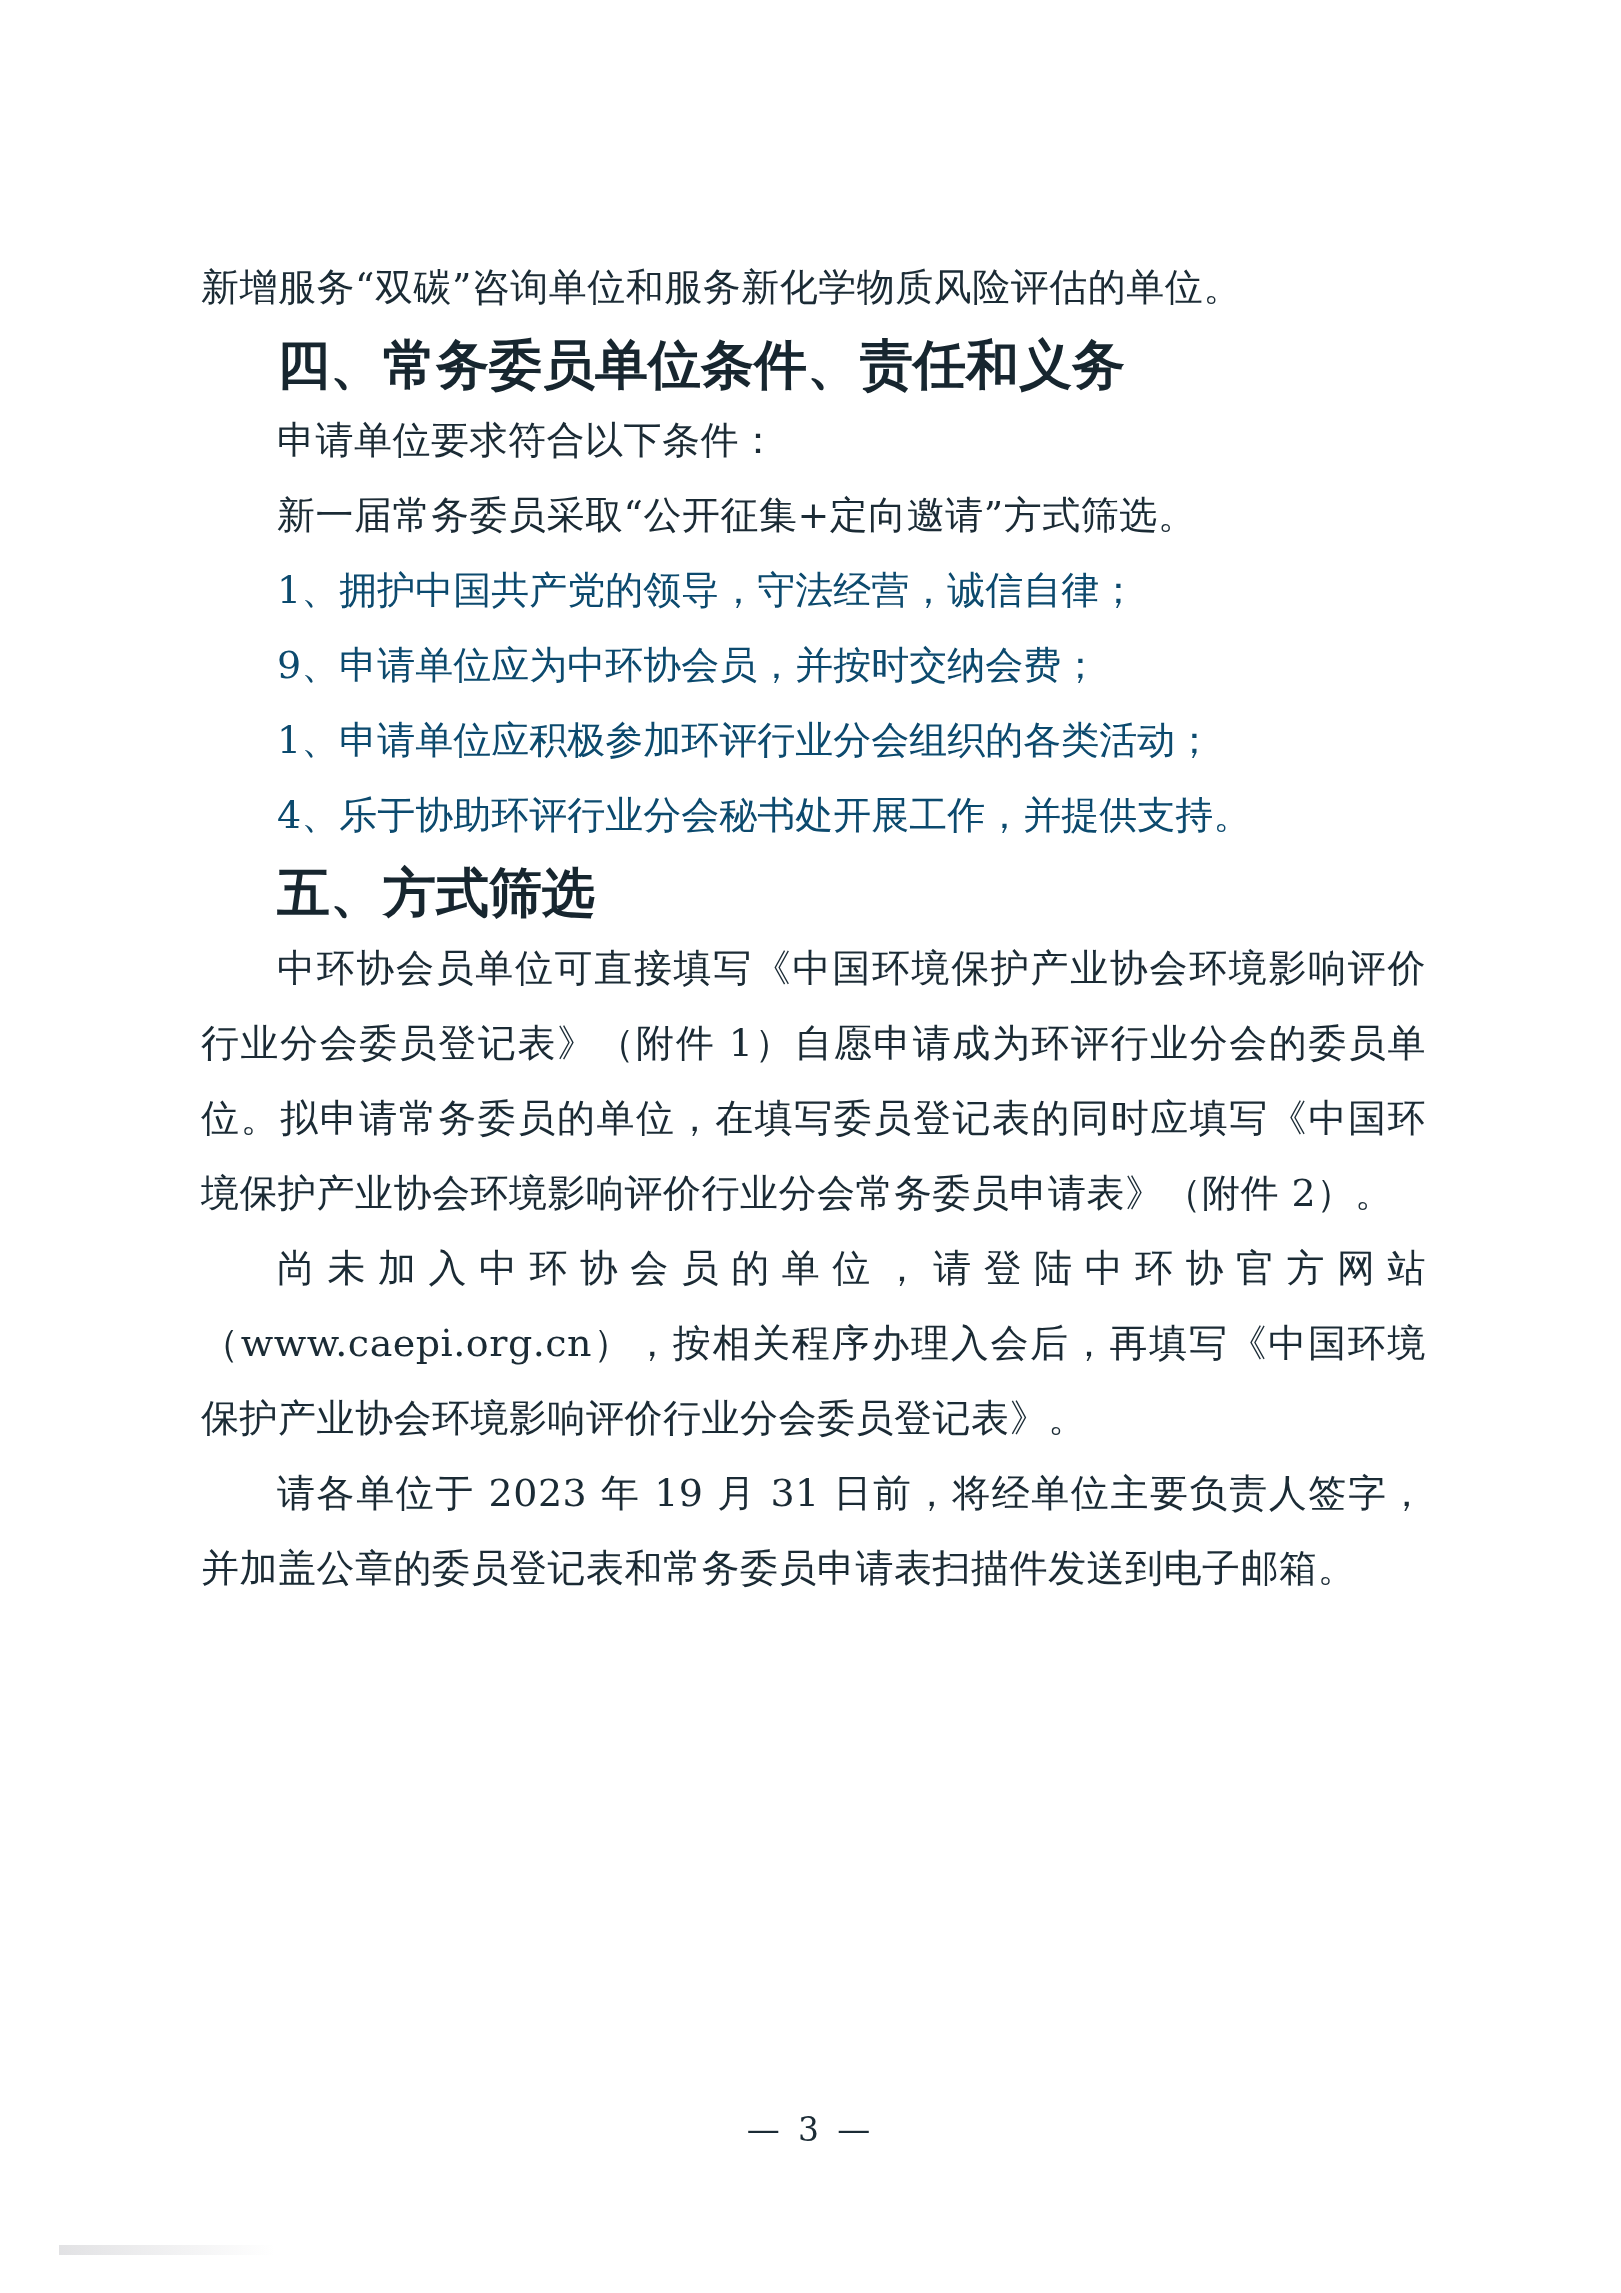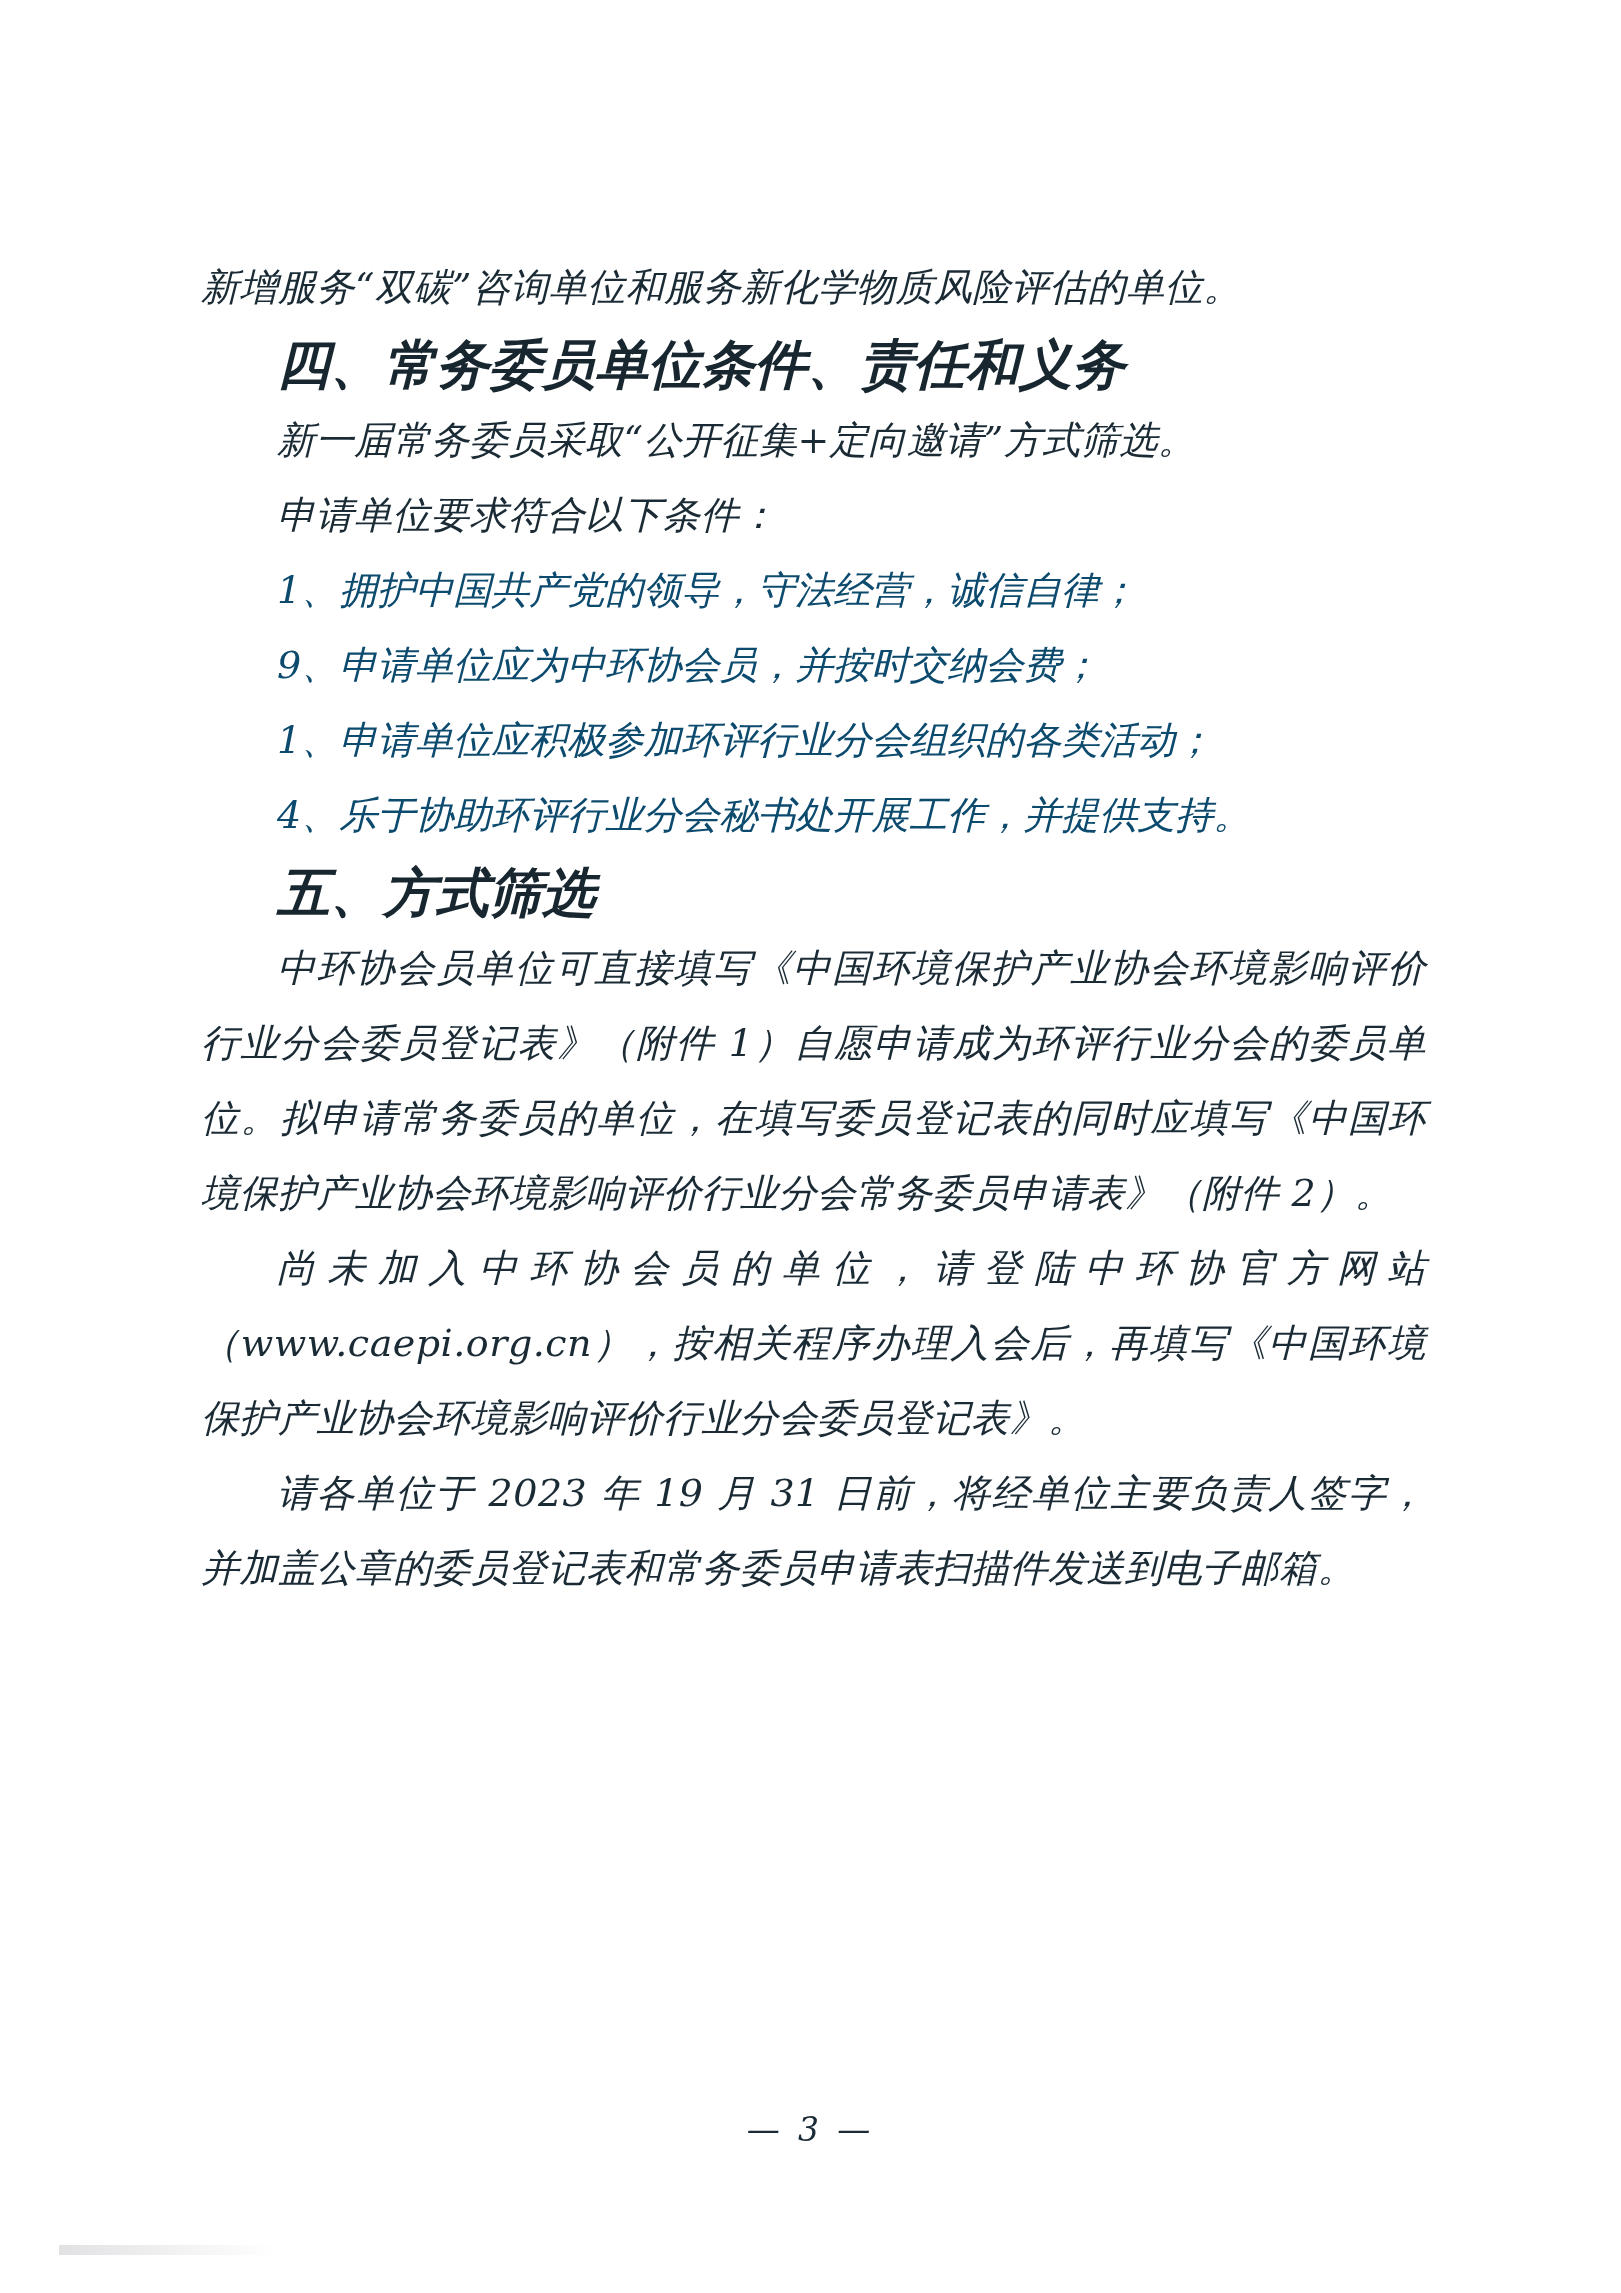--- a/index.html
+++ b/index.html
@@ -9,21 +9,20 @@
   }
   .page {
     position: relative;
     width: 1621px;
     height: 2294px;
     background: #ffffff;
     margin: 0 auto;
     overflow: hidden;
     font-family: "DejaVu Serif", "Liberation Serif", serif;
     color: #1a2a33;
-    font-style: italic;
   }
   .content {
     position: absolute;
     left: 201px;
     top: 250px;
     width: 1225px;
   }
   .para {
     font-size: 38px;
     line-height: 75px;
@@ -75,23 +74,23 @@
 </head>
 <body>
 
 <div class="page">
   <div class="content">
 
     <p class="para">新增服务“双碳”咨询单位和服务新化学物质风险评估的单位。</p>
 
     <h2 class="heading">四、常务委员单位条件、责任和义务</h2>
 
+    <p class="para indent2">申请单位要求符合以下条件：</p>
+
     <p class="para indent2">新一届常务委员采取“公开征集+定向邀请”方式筛选。</p>
-
-    <p class="para indent2">申请单位要求符合以下条件：</p>
 
     <p class="listitem">1、拥护中国共产党的领导，守法经营，诚信自律；</p>
     <p class="listitem">9、申请单位应为中环协会员，并按时交纳会费；</p>
     <p class="listitem">1、申请单位应积极参加环评行业分会组织的各类活动；</p>
     <p class="listitem">4、乐于协助环评行业分会秘书处开展工作，并提供支持。</p>
 
     <h2 class="heading">五、方式筛选</h2>
 
     <p class="para indent2">中环协会员单位可直接填写《中国环境保护产业协会环境影响评价行业分会委员登记表》（附件 1）自愿申请成为环评行业分会的委员单位。拟申请常务委员的单位，在填写委员登记表的同时应填写《中国环境保护产业协会环境影响评价行业分会常务委员申请表》（附件 2）。</p>
 

